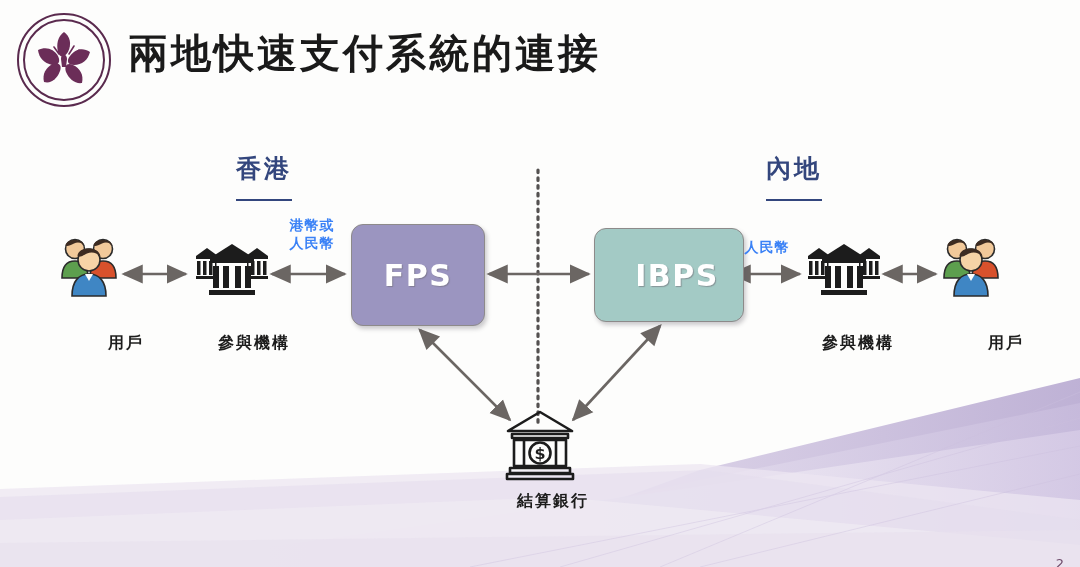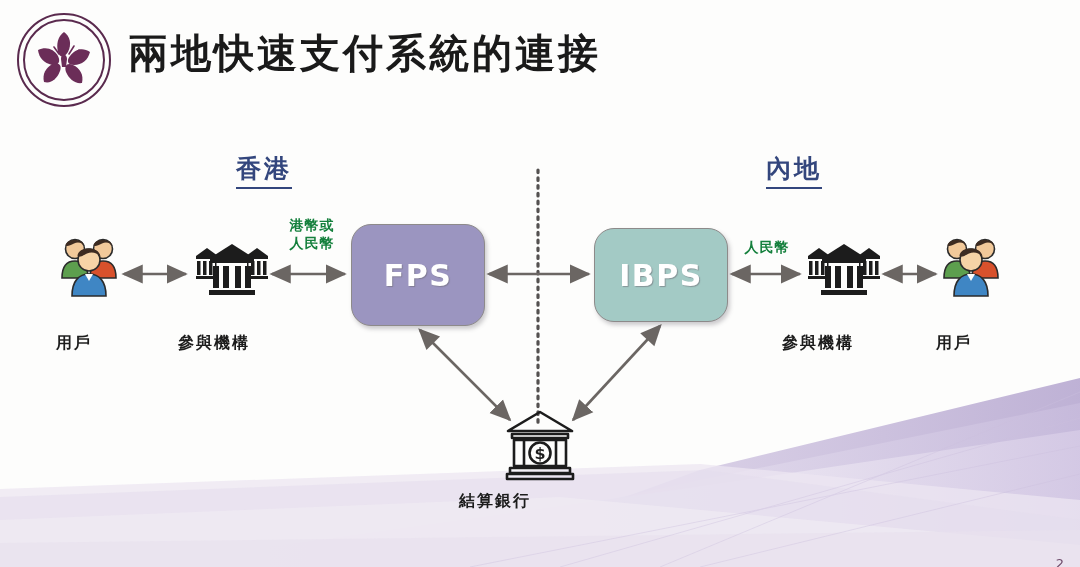--- a/index.html
+++ b/index.html
@@ -36,72 +36,72 @@
 
   
   .region-label {
     position: absolute;
     font-family: "DejaVu Serif", "Liberation Serif", serif;
     font-weight: 700;
     font-size: 25px;
     letter-spacing: 3px;
     color: #33467d;
     border-bottom: 2px solid #33467d;
-    padding-bottom: 2px;
+    padding-bottom: 14px;
     white-space: nowrap;
   }
   #region-hk { left: 236px; top: 152px; }
   #region-ml { left: 766px; top: 152px; text-align: center; }
 
   
   .sysbox {
     position: absolute;
-    border-radius: 20px;
+    border-radius: 12px;
     border: 1px solid #8d8a8a;
     box-shadow: 2px 3px 4px rgba(90,85,95,0.30);
     display: flex;
     align-items: center;
     justify-content: center;
   }
   .sysbox span {
     font-family: "DejaVu Sans", "Liberation Sans", sans-serif;
     font-weight: bold;
     font-size: 30px;
     letter-spacing: 1.5px;
     color: #ffffff;
     text-shadow: 1px 1px 1px rgba(110,105,115,0.55);
   }
   #box-fps { left: 351px; top: 224px; width: 132px; height: 100px; background: #9b95c0; }
-  #box-ibps { left: 594px; top: 228px; width: 132px; height: 92px; background: #a3cac5; }
+  #box-ibps { left: 594px; top: 228px; width: 132px; height: 92px; background: #a3cac5; padding-left: 16px; }
 
   
   .caption {
     position: absolute;
     font-family: "DejaVu Serif", "Liberation Serif", serif;
     font-weight: 700;
     font-size: 16px;
     letter-spacing: 2px;
     color: #1c1c1c;
     white-space: nowrap;
-    text-align: left;
+    text-align: right;
   }
   #cap-user-l  { left: 56px;  top: 333px; width: 88px; }
   #cap-inst-l  { left: 178px; top: 333px; width: 112px; }
   #cap-inst-r  { left: 782px; top: 333px; width: 112px; }
   #cap-user-r  { left: 936px; top: 333px; width: 88px; }
   #cap-settle  { left: 459px; top: 491px; width: 130px; }
 
   
   .currency {
     position: absolute;
     font-family: "DejaVu Serif", "Liberation Serif", serif;
     font-weight: 700;
     font-size: 14px;
     letter-spacing: 1px;
-    color: #15803d;
+    color: #3b82f6;
     line-height: 18px;
     white-space: nowrap;
     text-align: center;
   }
   #cur-hk { left: 278px; top: 216px; width: 68px; }
   #cur-ml { left: 733px; top: 238px; width: 68px; }
 
   
   .icon-abs { position: absolute; }
   #ico-users-l { left: 58px;  top: 233px; }

